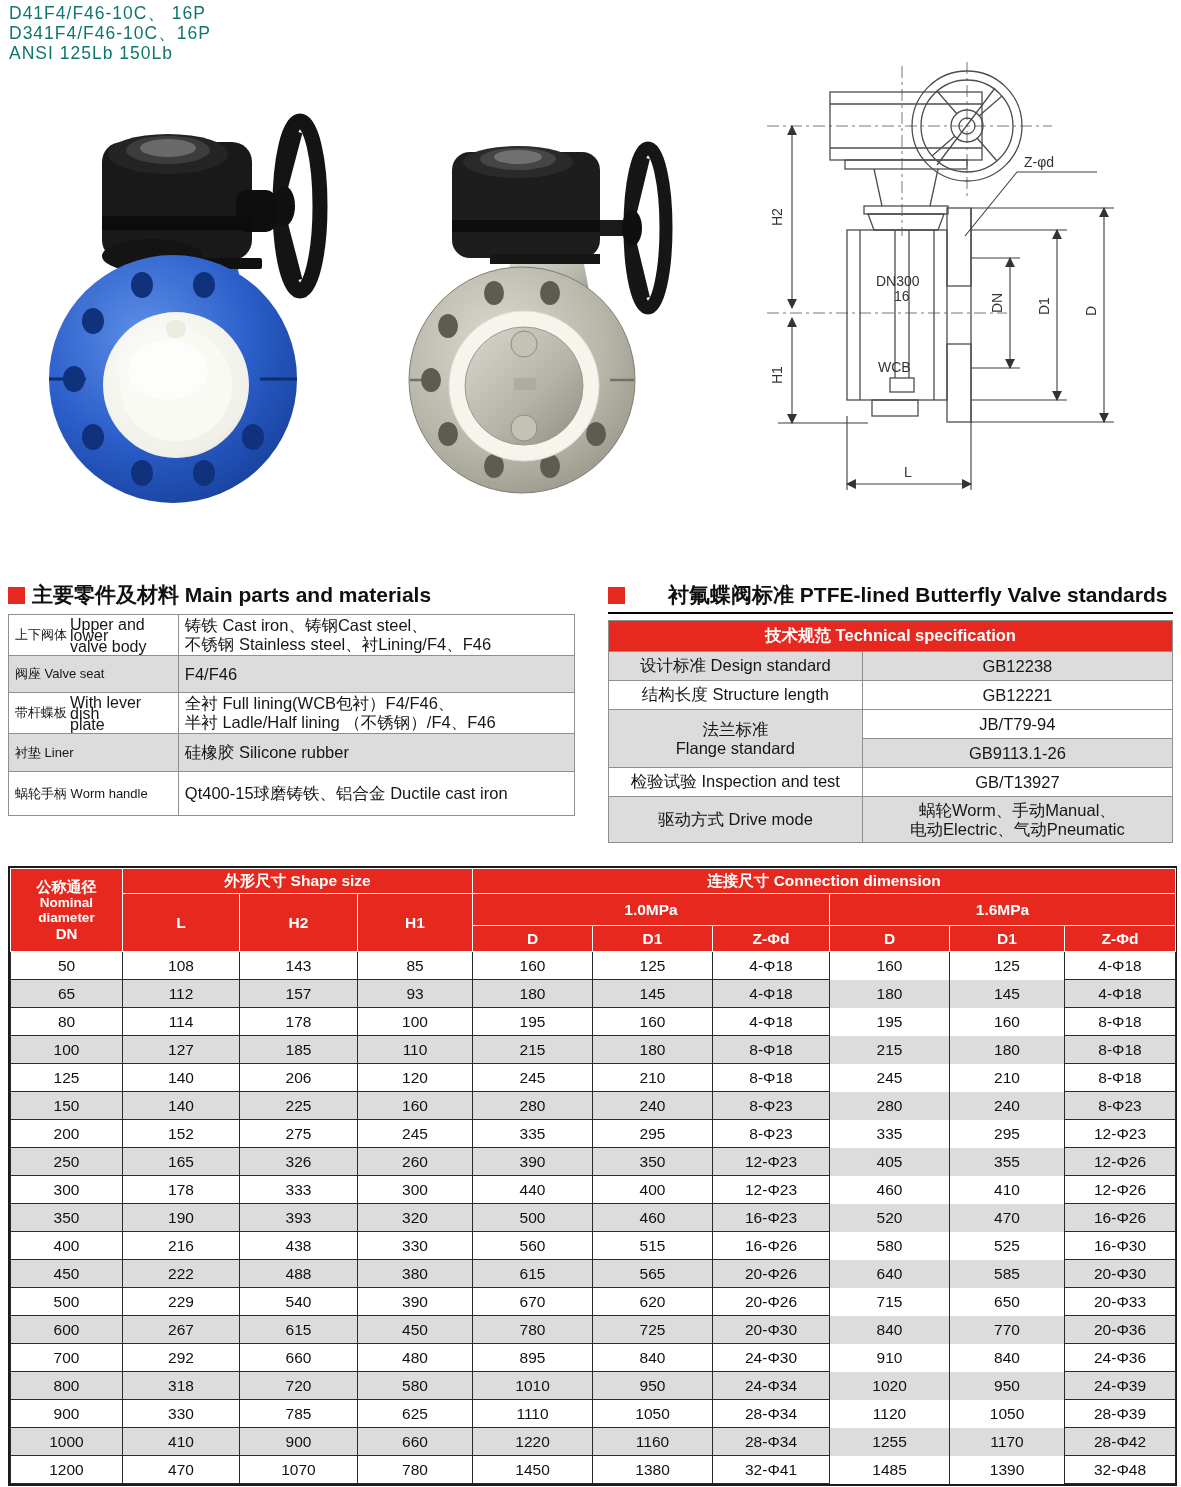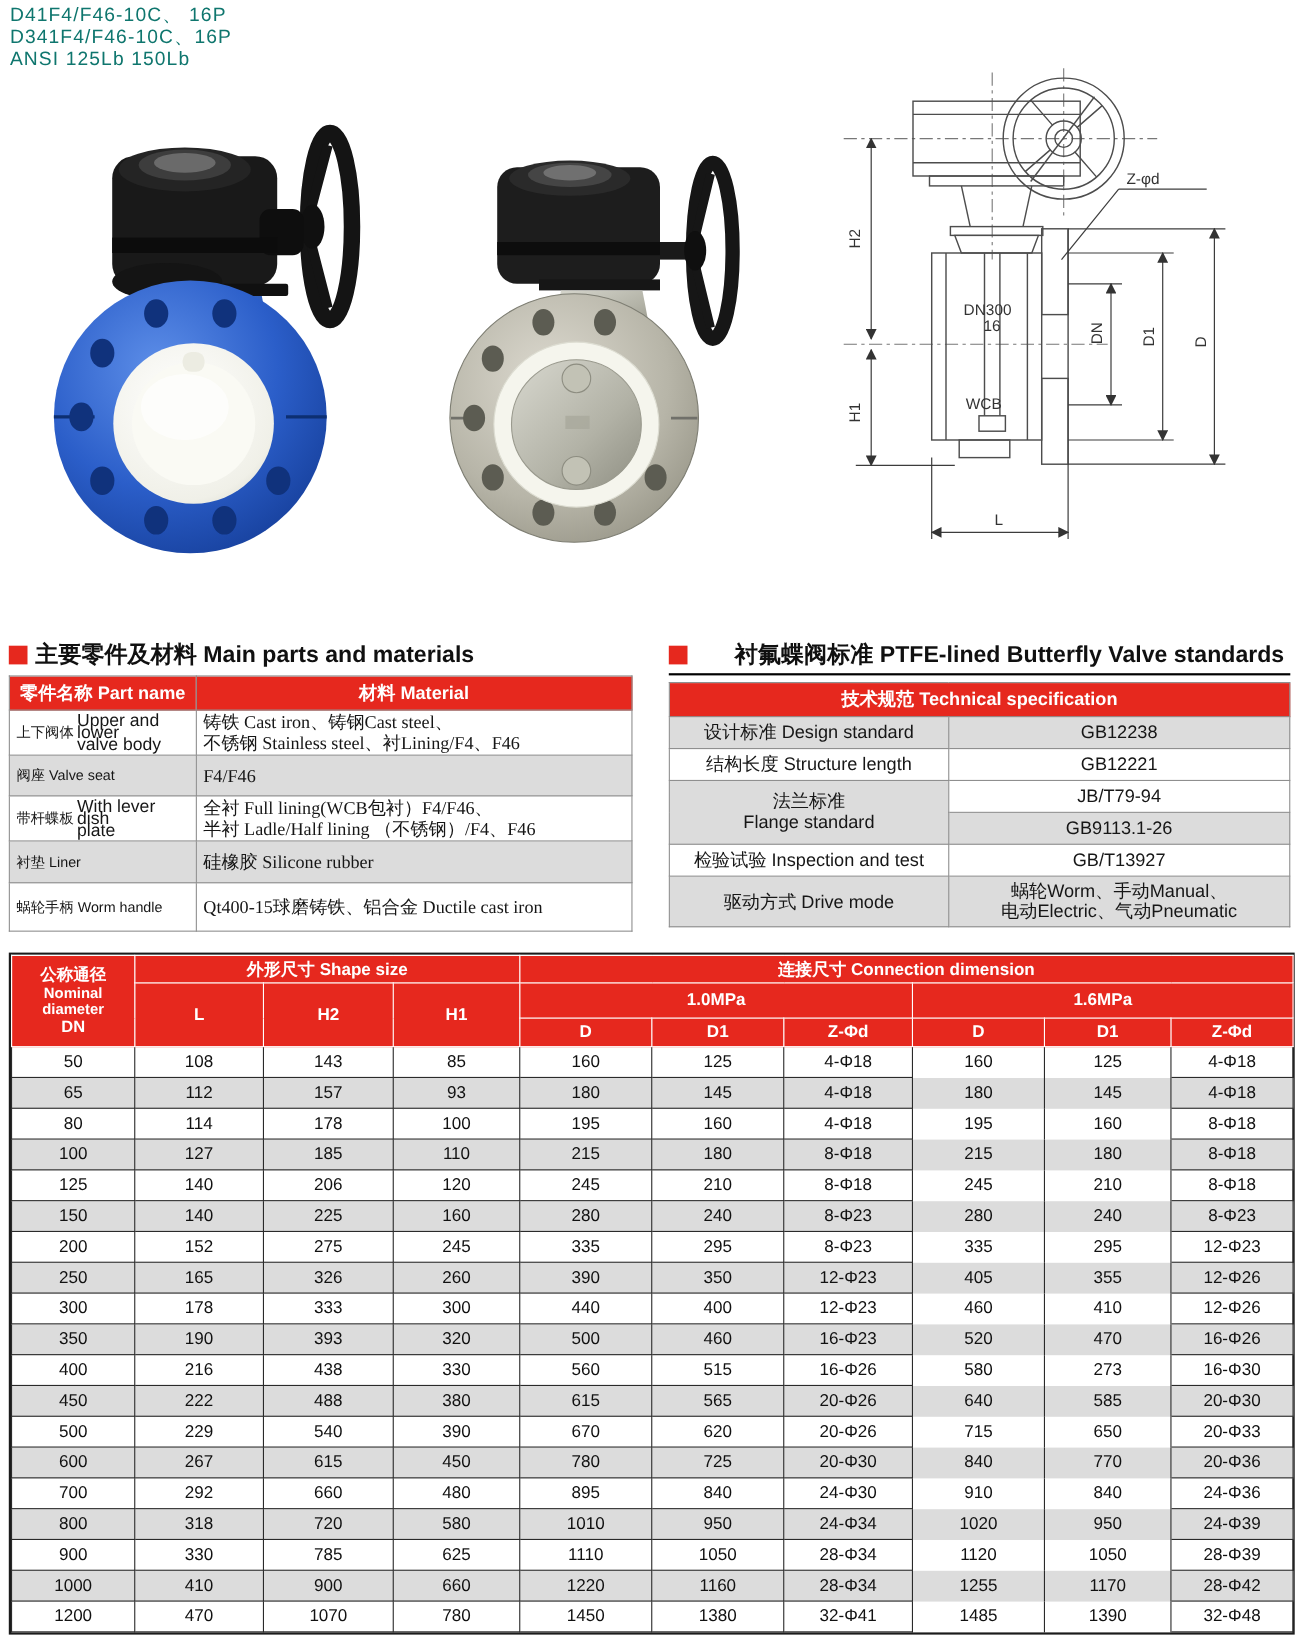--- a/index.html
+++ b/index.html
@@ -31,21 +31,21 @@
   .parts{width:100%;margin-top:5px;}
   .parts th,.parts td{border:1.5px solid #8f8f8f;padding:1px 6px;font-size:16.5px;}
   .parts th{background:var(--red);color:#fff;height:30px;font-weight:bold;text-align:center;padding:0;}
   .parts td{color:#161616;text-align:left;vertical-align:middle;}
   .parts tr.g{background:var(--zebra);}
   .r1{height:41px;} .r2{height:37px;} .r3{height:38px;} .r4{height:38px;} .r5{height:44px;}
   .name-flex{display:flex;align-items:center;}
   .zh{font-size:13px;white-space:nowrap;}
   .en-small{font-size:16px;line-height:11px;margin-left:3px;}
   .en-small div:empty{display:none;}
-  .m-line{font-size:16.5px;line-height:19px;white-space:nowrap;font-family:Liberation Serif, serif;}
+  .m-line{font-size:16.5px;line-height:19px;white-space:nowrap;}
   .m-line:empty{display:none;}
   
   .std{width:100%;margin-top:6px;}
   .std th,.std td{border:1.5px solid #8f8f8f;font-size:16.5px;text-align:center;padding:1px 4px;}
   .std th{background:var(--red);color:#fff;height:30px;font-weight:bold;padding:0;}
   .std td{height:26px;color:#161616;}
   .std td.g{background:var(--zebra);}
   .std .two{line-height:19px;}
   
   .dim-wrap{position:absolute;top:866px;left:8px;width:1165px;border:2px solid #1b1b1b;}
@@ -260,24 +260,20 @@
     <div class="sec-title">
       <span class="bullet"></span>
       <span>主要零件及材料  Main parts and materials</span>
     </div>
     <table class="parts">
       <colgroup>
           <col style="width:30%">
           <col style="width:70%">
         </colgroup>
       <tbody>
-          <tr>
-        <th>零件名称 Part name</th>
-        <th>材料 Material</th>
-      </tr>
       <tr class="r1">
         <td>
           <div class="name-flex">
             <span class="zh">上下阀体</span>
             <span class="en-small">
               <div>Upper and lower</div>
                   <div>valve body</div>
             </span>
           </div>
         </td>
@@ -549,21 +545,21 @@
         </tr>
         <tr>
           <td>400</td>
           <td>216</td>
           <td>438</td>
           <td>330</td>
           <td>560</td>
           <td>515</td>
           <td>16-Φ26</td>
           <td class="nb">580</td>
-          <td class="nb">273</td>
+          <td class="nb">525</td>
           <td>16-Φ30</td>
         </tr>
         <tr class="zebra">
           <td>450</td>
           <td>222</td>
           <td>488</td>
           <td>380</td>
           <td>615</td>
           <td>565</td>
           <td>20-Φ26</td>

